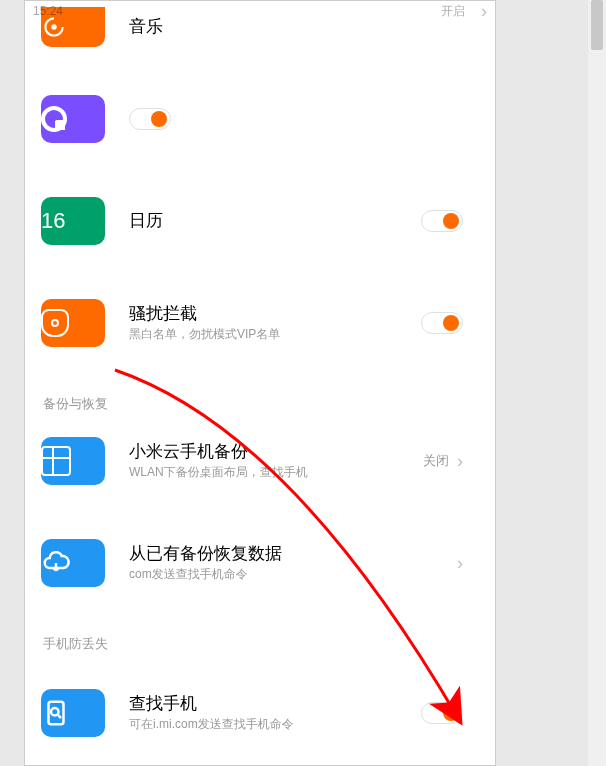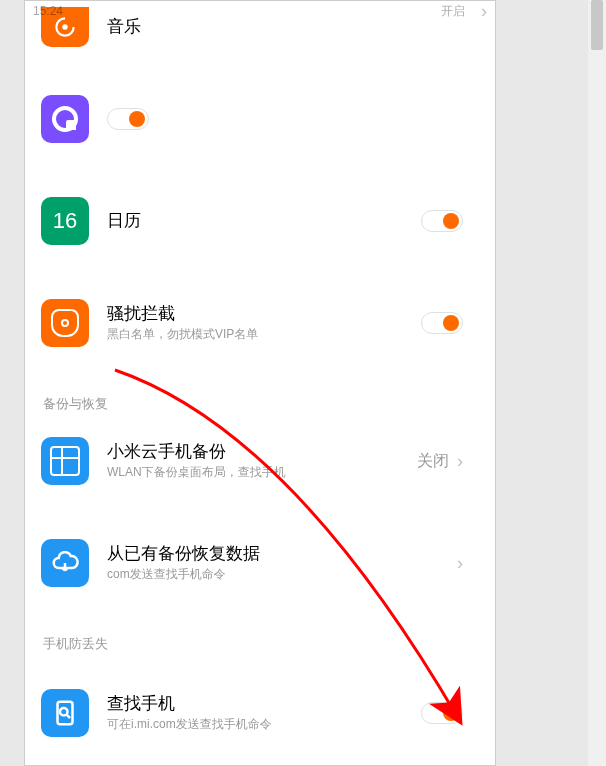--- a/index.html
+++ b/index.html
@@ -36,45 +36,45 @@
     .content { padding-top: 0; }
     .row {
       display: flex;
       align-items: center;
       padding: 16px 32px 16px 16px;
       background: #fff;
       position: relative;
     }
     .row.first-partial { padding-top: 6px; padding-bottom: 10px; }
     .icon-slot {
-      width: 48px; height: 48px;
+      width: 64px; height: 48px;
       border-radius: 10px;
-      margin-right: 18px;
+      margin-right: 24px;
       flex-shrink: 0;
-      display: flex; align-items: center; justify-content: center;
+      display: flex; align-items: center; 
     }
     .row.first-partial .icon-slot { height: 40px; border-top-left-radius:0; border-top-right-radius:0;}
     .text-col { flex: 1; min-width: 0; }
     .title {
       font-size: 17px;
       color: #000;
       line-height: 1.3;
     }
     .subtitle {
       font-size: 12px;
       color: #9a9a9a;
       margin-top: 2px;
       line-height: 1.3;
     }
     .tail {
       display: flex; align-items: center;
       gap: 8px;
       flex-shrink: 0;
     }
-    .tail-text { font-size: 16px; color: #9a9a9a; }
+    .tail-text { font-size: 13px; color: #9a9a9a; }
     .chevron { color: #c0c0c0; font-size: 18px; line-height: 1; }
     .toggle {
       width: 42px; height: 22px;
       border-radius: 11px;
       border: 1px solid #e0e0e0;
       background: #fff;
       position: relative;
     }
     .toggle .knob {
       position: absolute;

